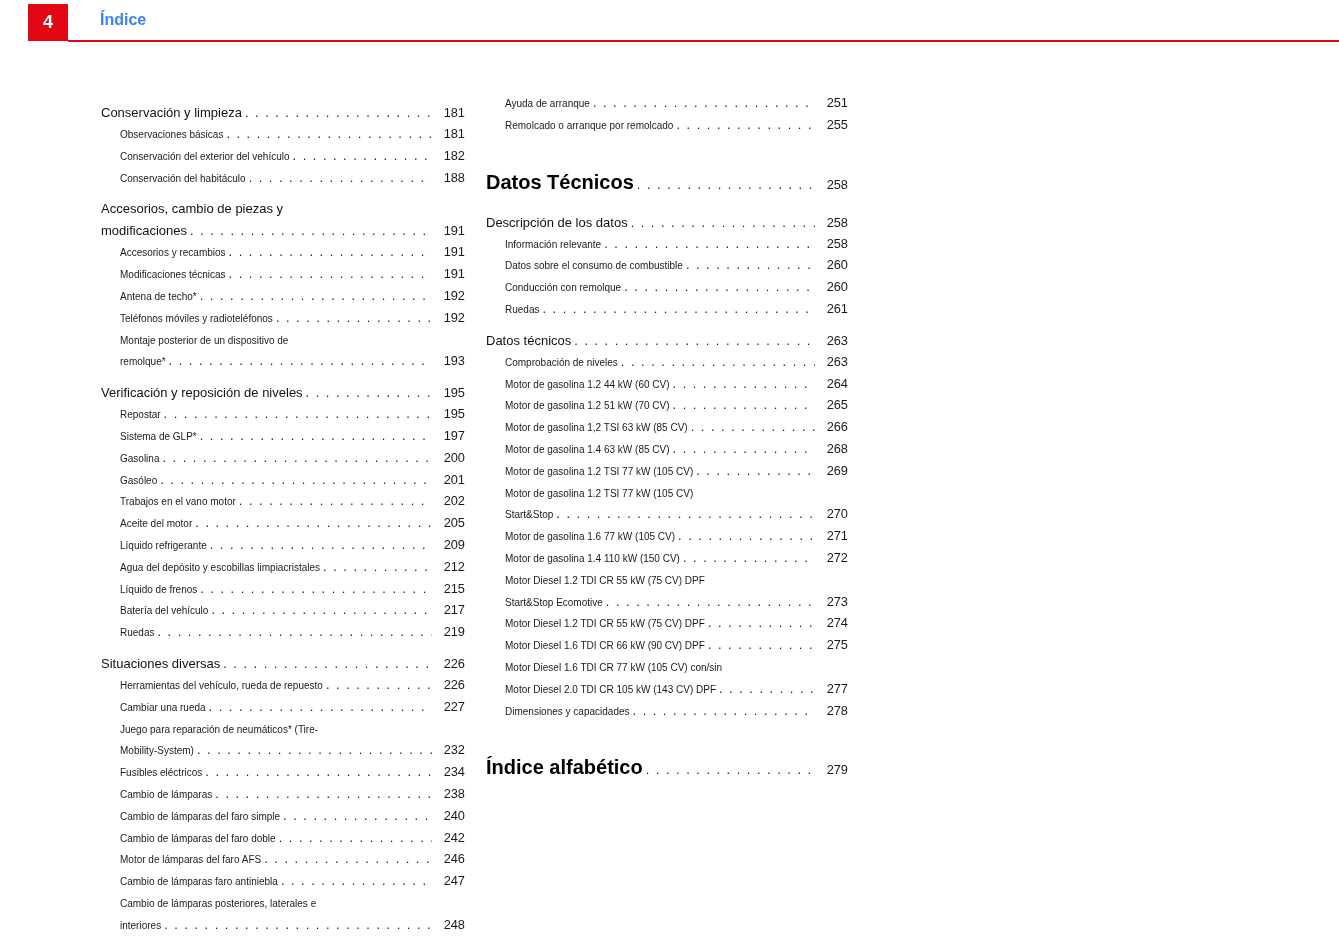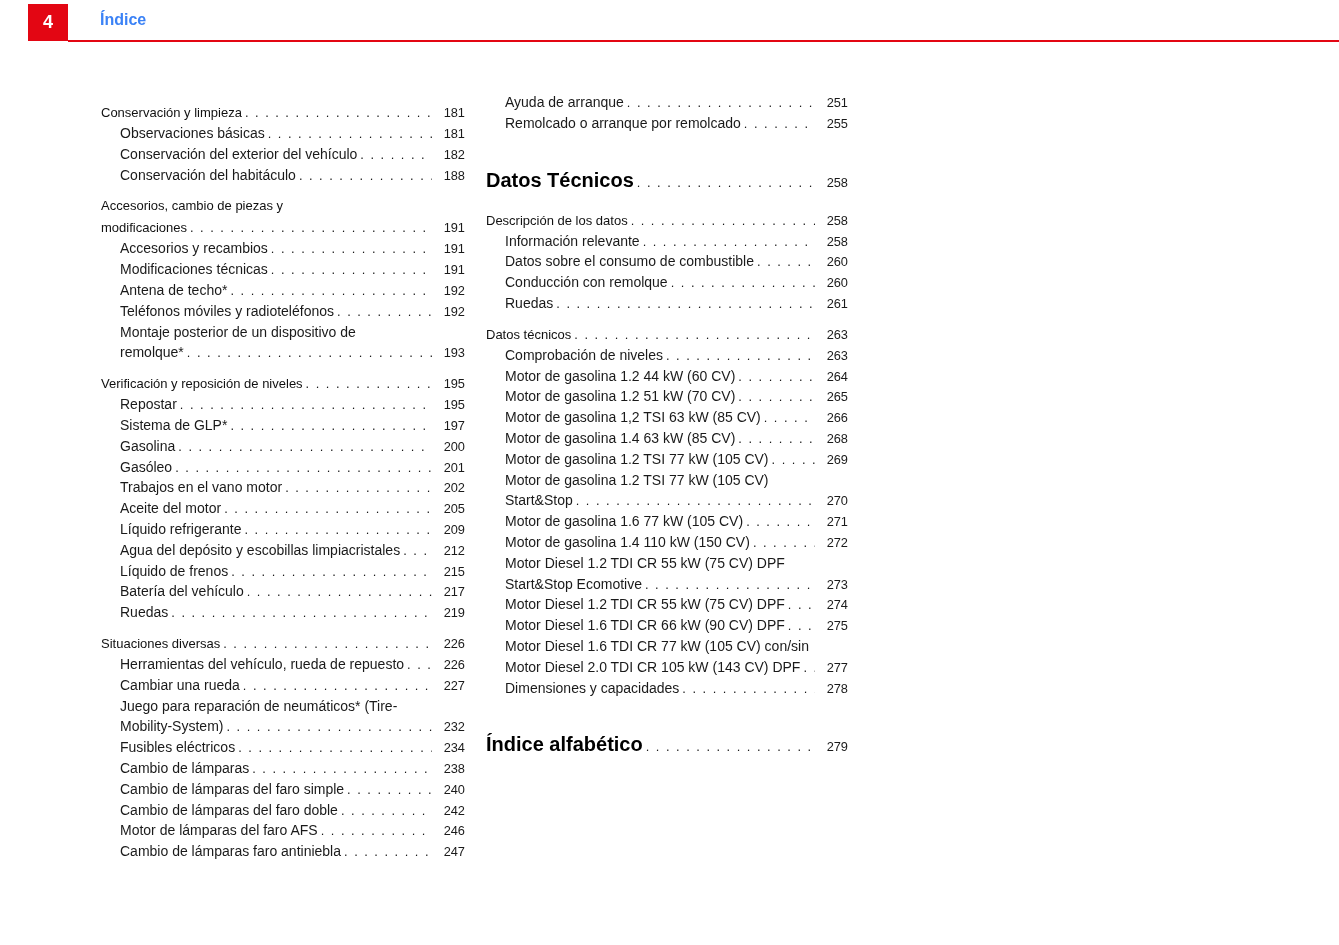--- a/index.html
+++ b/index.html
@@ -37,21 +37,21 @@
   .toc { display: flex; padding: 50px 0 0 101px; }
   .col-left  { width: 364px; margin-right: 21px; }
   .col-right { width: 362px; }
 
   .entry { }
   .line { display: flex; align-items: baseline; }
   .line1 { display: block; }
 
   .sub { padding-left: 19px; }
   .sub  .line { line-height: 19.8px; }
-  .sub  .lbl  { font-size: 14px; }
+  .sub  .lbl  { font-size: 10px; }
 
   .section { margin-top: 9px; }
   .section .line { line-height: 21px; }
   .section .lbl  { font-size: 13px; color: #111111; }
 
   .chapter { margin-top: 33px; margin-bottom: 13px; }
   .chapter .line { line-height: 27px; }
   .chapter .lbl  { font-size: 20px; font-weight: bold; color: #000000; }
 
   .lbl { white-space: nowrap; }
@@ -311,20 +311,28 @@
             <span class="pg">246</span>
           </div>
         </div>
         <div class="entry sub">
           <div class="line">
             <span class="lbl">Cambio de lámparas faro antiniebla</span>
             <span class="leader"></span>
             <span class="pg">247</span>
           </div>
         </div>
+        <div class="entry sub">
+          <div class="line line1"><span class="lbl">Cambio de lámparas posteriores, laterales e</span></div>
+          <div class="line">
+            <span class="lbl">interiores</span>
+            <span class="leader"></span>
+            <span class="pg">248</span>
+          </div>
+        </div>
       </div>
     <div class="col-right" id="col-right">
         <div class="entry sub">
           <div class="line">
             <span class="lbl">Ayuda de arranque</span>
             <span class="leader"></span>
             <span class="pg">251</span>
           </div>
         </div>
         <div class="entry sub">

